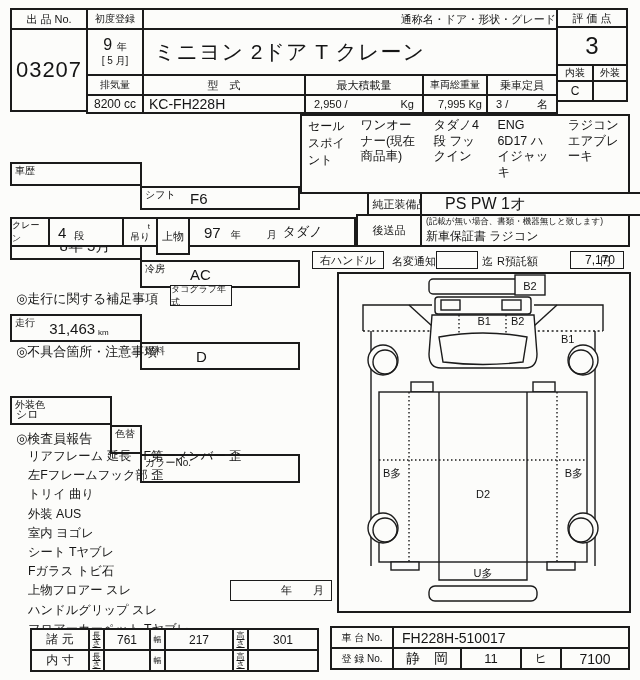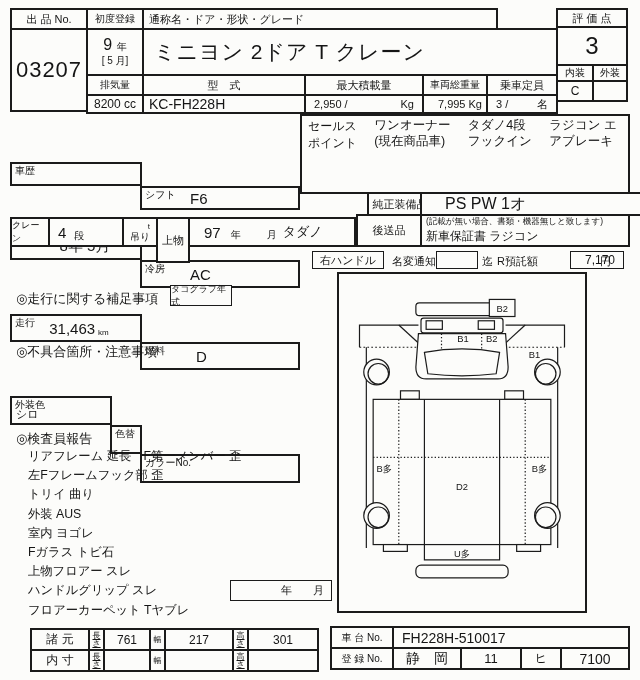--- a/index.html
+++ b/index.html
@@ -26,21 +26,21 @@
     </div>
 
   <div class="cell" style="left:86px;top:8px;width:58px;height:22px;font-size:10px">
       <span>初度登録</span>
     </div>
   <div class="cell rel" style="left:86px;top:28px;width:58px;height:48px;flex-direction:column">
     <div><span style="font-size:16px">9</span> <span style="font-size:10px">年</span></div>
     <div style="font-size:10px">[ 5 月]</div>
   </div>
 
-  <div class="cell" style="left:142px;top:8px;width:356px;height:22px;font-size:11px;justify-content:flex-start;padding-left:5px">
+  <div class="cell" style="left:142px;top:8px;width:416px;height:22px;font-size:11px;justify-content:flex-end;padding-left:5px">
       <span>通称名・ドア・形状・グレード</span>
     </div>
   <div class="cell" style="left:142px;top:28px;width:416px;height:48px;justify-content:flex-start;padding-left:10px">
       <span class="big">ミニヨン 2ドア T クレーン</span>
     </div>
 
   <div class="cell" style="left:86px;top:74px;width:58px;height:22px;font-size:10px">
       <span>排気量</span>
     </div>
   <div class="cell" style="left:142px;top:74px;width:164px;height:22px;font-size:11px">
@@ -135,34 +135,35 @@
       <span>クレーン</span>
     </div>
   <div class="cell" style="left:48px;top:217px;width:76px;height:30px;justify-content:flex-start;padding-left:8px">
       <span style="font-size:15px">4</span>
       <span style="font-size:10px;margin:8px 0 0 8px">段</span>
     </div>
   <div class="cell" style="left:122px;top:217px;width:36px;height:30px;flex-direction:column;line-height:10px">
       <span style="font-size:8px;align-self:flex-end;margin-right:6px">t</span>
       <span style="font-size:10px">吊り</span>
     </div>
-  <div class="cell" style="left:156px;top:217px;width:34px;height:46px;font-size:11px">
+  <div class="cell" style="left:156px;top:217px;width:34px;height:38px;font-size:11px">
       <span>上物</span>
     </div>
   <div class="cell" style="left:188px;top:217px;width:168px;height:30px;justify-content:flex-start;padding-left:14px">
     <span style="font-size:15px">97</span>
     <span style="font-size:10px;margin:6px 0 0 10px">年</span>
     <span style="font-size:10px;margin:6px 0 0 26px">月</span>
     <span style="font-size:13px;margin-left:6px">タダノ</span>
   </div>
 
   <div class="cell" style="left:300px;top:114px;width:330px;height:80px;align-items:flex-start;justify-content:flex-start;padding:2px 6px">
     <div style="font-size:12px">セールスポイント</div>
     <div style="font-size:12.5px;line-height:15.5px;padding-left:12px">ワンオーナー(現在商品車)</div>
     <div style="font-size:12.5px;line-height:15.5px;padding-left:12px">タダノ4段 フックイン</div>
+    <div style="font-size:12.5px;line-height:15.5px;padding-left:12px">ENG 6D17 ハイジャッキ</div>
     <div style="font-size:12.5px;line-height:15.5px;padding-left:12px">ラジコン エアブレーキ</div>
   </div>
 
   <div class="cell" style="left:367px;top:192px;width:66px;height:24px;font-size:11px">
       <span>純正装備品</span>
     </div>
   <div class="cell" style="left:420px;top:192px;width:240px;height:24px;justify-content:flex-start;padding-left:23px;font-size:16px">
       <span>PS PW 1オ</span>
     </div>
   <div class="cell" style="left:356px;top:214px;width:66px;height:33px;font-size:11px">
@@ -196,27 +197,28 @@
 
   <span class="txt" style="left:16px;top:343px;font-size:13px">◎不具合箇所・注意事項</span>
   <span class="txt" style="left:16px;top:430px;font-size:13px">◎検査員報告</span>
 
   <div class="abs" style="left:28px;top:447px;font-size:12.3px;line-height:19.2px">
     <div>リアフレーム 延長　F第一メンバー 歪</div>
     <div>左Fフレームフック部 歪</div>
     <div>トリイ 曲り</div>
     <div>外装 AUS</div>
     <div>室内 ヨゴレ</div>
+    <div>シート Tヤブレ</div>
     <div>Fガラス トビ石</div>
     <div>上物フロアー スレ</div>
     <div>ハンドルグリップ スレ</div>
     <div>フロアーカーペット Tヤブレ</div>
   </div>
 
-  <div class="cell" style="left:337px;top:272px;width:250px;height:341px;align-items:flex-start;justify-content:flex-start">
+  <div class="cell" style="left:337px;top:272px;width:294px;height:341px;align-items:flex-start;justify-content:flex-start">
     <svg width="288" height="337" viewBox="0 0 288 337">
       <g stroke="#1b1b1b" fill="none" stroke-width="1.4">
         <line x1="24" y1="57" x2="264" y2="57" stroke-dasharray="2 2.6"></line>
         <polyline points="24,57 24,31 93,31"></polyline>
         <line x1="70" y1="31" x2="93" y2="52"></line>
         <polyline points="264,57 264,31 195,31"></polyline>
         <line x1="218" y1="31" x2="195" y2="52"></line>
         <line x1="32" y1="57" x2="32" y2="292"></line>
         <line x1="256" y1="57" x2="256" y2="292"></line>
         <rect x="90" y="5" width="100" height="15" rx="4" fill="#fcfcfa"></rect>

